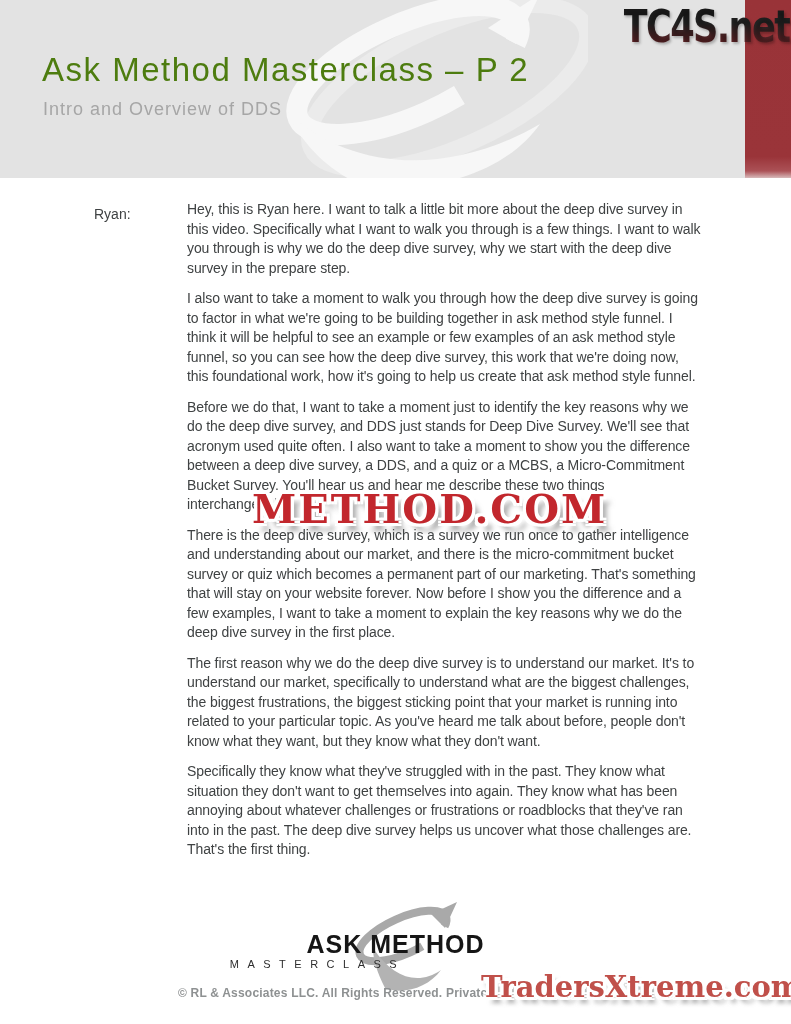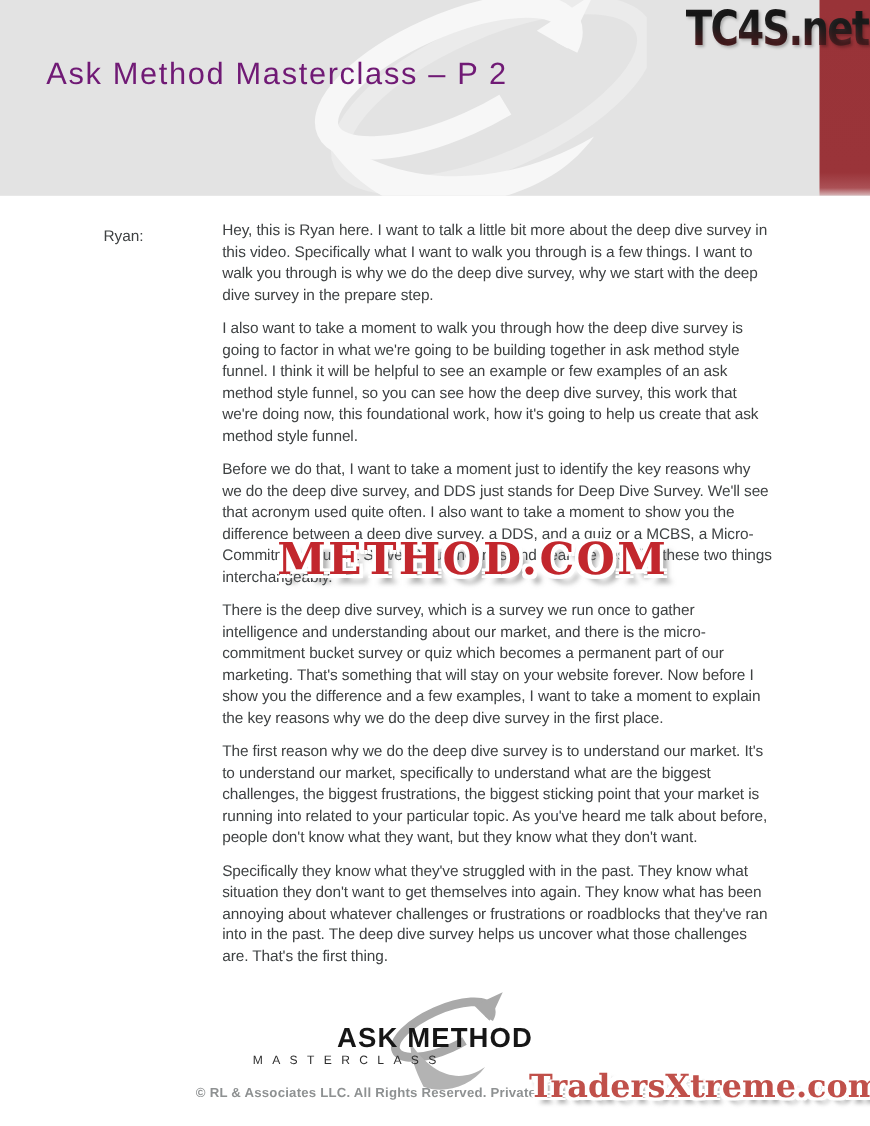--- a/index.html
+++ b/index.html
@@ -14,21 +14,21 @@
     position:absolute; top:0; left:0; width:791px; height:178px;
     background:#e3e3e3; overflow:hidden;
   }
   .header-swoosh { position:absolute; left:248px; top:-8px; }
   .accent-bar {
     position:absolute; top:0; right:0; width:46px; height:178px;
     background:linear-gradient(180deg,#993338 0%,#9a3439 88%,#ab5156 96%,#d8b9ba 100%);
   }
   .page-title {
     position:absolute; left:42px; top:52px;
-    font-size:28px; font-weight:300; color:#701a75; letter-spacing:1.5px;
+    font-size:33px; font-weight:300; color:#4d7c0f; letter-spacing:1.5px;
     line-height:1.1; white-space:nowrap;
   }
   .page-subtitle {
     position:absolute; left:43px; top:99px;
     font-size:18px; font-weight:300; color:#a6a6a6; letter-spacing:1px;
     white-space:nowrap;
   }
   .tc4s {
     position:absolute; top:5px; right:1px; z-index:10;
     font-family:"DejaVu Sans", sans-serif; font-weight:bold;
@@ -46,21 +46,21 @@
   .transcript { position:absolute; top:200px; left:0; width:676px; z-index:1; }
   .speaker {
     position:absolute; left:94px; top:6px;
     font-size:14px; color:#3f4243;
   }
   .paragraphs {
     margin-left:186px; width:516px;
     font-size:14px; line-height:19.5px; letter-spacing:-0.1px;
     color:#3f4243; text-align:left;
   }
-  .paragraphs p { margin:0 0 11px 16px; }
+  .paragraphs p { margin:0 0 11px 1px; }
 
   
   .wm-dlsub {
     position:absolute; left:252px; top:489px; z-index:5;
     font-family:"DejaVu Serif", serif; font-weight:bold;
     font-size:40px; line-height:1; letter-spacing:2px; white-space:nowrap;
     color:#c2272d;
     text-shadow:
       -3px -3px 0 #fff, 0 -3px 0 #fff, 3px -3px 0 #fff,
       -3px  0   0 #fff, 3px  0   0 #fff,
@@ -103,20 +103,21 @@
 
   <div class="header">
     <svg class="header-swoosh" width="340" height="200" viewBox="0 0 340 200" aria-hidden="true">
       <ellipse cx="200" cy="95" rx="150" ry="60" fill="none" stroke="#ebebeb" stroke-width="16" transform="rotate(-24 200 95)"></ellipse>
       <ellipse cx="160" cy="78" rx="120" ry="46" fill="none" stroke="#f7f7f7" stroke-width="21" transform="rotate(-24 160 78)" stroke-dasharray="470 77" stroke-dashoffset="-100"></ellipse>
       <polygon points="240,36 292,2 268,52" fill="#f7f7f7"></polygon>
       <path d="M 40 120 C 100 178, 200 186, 292 132 C 258 180, 190 200, 120 196 C 80 180, 52 150, 40 120 Z" fill="#f7f7f7"></path>
     </svg>
     <div class="accent-bar"></div>
     <div class="page-title">Ask Method Masterclass – P 2</div>
+    <div class="page-subtitle">Intro and Overview of DDS</div>
   </div>
 
   <div class="tc4s">TC4S.net</div>
 
   <div class="transcript">
     <div class="speaker">Ryan:</div>
     <div class="paragraphs">
       <p>Hey, this is Ryan here. I want to talk a little bit more about the deep dive survey in this video. Specifically what I want to walk you through is a few things. I want to walk you through is why we do the deep dive survey, why we start with the deep dive survey in the prepare step.</p>
       <p>I also want to take a moment to walk you through how the deep dive survey is going to factor in what we're going to be building together in ask method style funnel. I think it will be helpful to see an example or few examples of an ask method style funnel, so you can see how the deep dive survey, this work that we're doing now, this foundational work, how it's going to help us create that ask method style funnel.</p>
       <p>Before we do that, I want to take a moment just to identify the key reasons why we do the deep dive survey, and DDS just stands for Deep Dive Survey. We'll see that acronym used quite often. I also want to take a moment to show you the difference between a deep dive survey, a DDS, and a quiz or a MCBS, a Micro-Commitment Bucket Survey. You'll hear us and hear me describe these two things interchangeably.</p>

